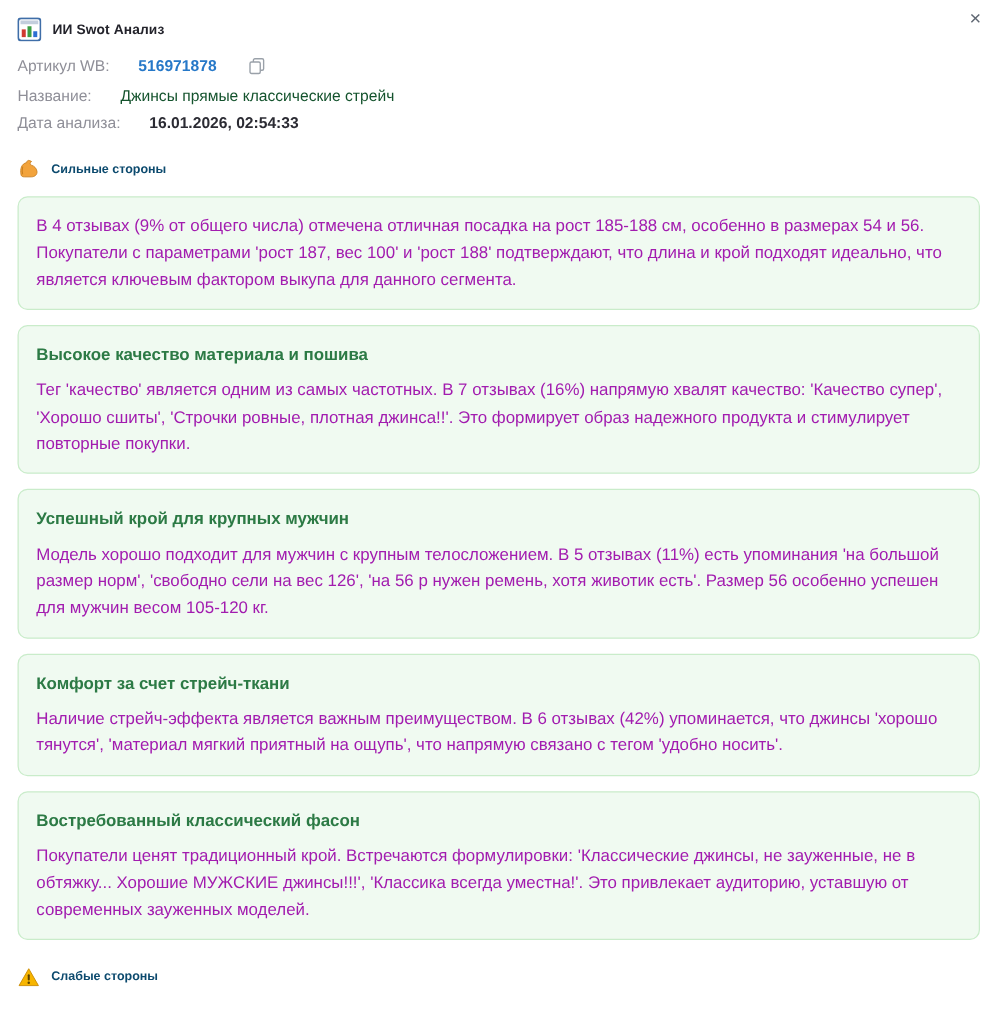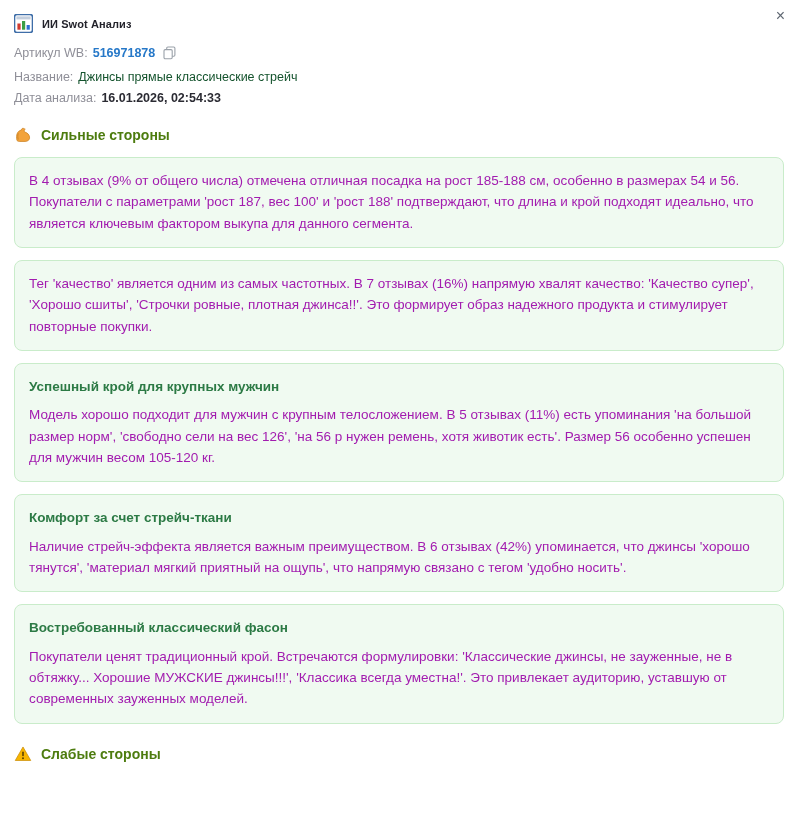--- a/index.html
+++ b/index.html
@@ -18,31 +18,31 @@
     position: absolute; top: 4px; right: 8px;
     border: none; background: none; cursor: pointer;
     font-size: 16px; line-height: 1; color: #5f6772; padding: 4px;
     font-family: "Liberation Sans", sans-serif;
   }
 
   .hdr { display: flex; align-items: center; gap: 9px; margin: 4px 0 13px; }
   .hdr-icon { width: 19px; height: 19px; flex: 0 0 auto; }
   .hdr-title { margin: 0; font-size: 11px; font-weight: 700; color: #23232b; letter-spacing: .1px; }
 
-  .meta-row { font-size: 12.5px; margin-bottom: 10px; display: flex; align-items: flex-start; gap: 5px; }
+  .meta-row { font-size: 12.5px; margin-bottom: 10px; display: flex; align-items: flex-start; gap: 23px; }
   .meta-label { color: #8f8f98; }
   .article-link { color: #2678c8; font-weight: 600; text-decoration: none; }
   .copy-btn { border: none; background: none; padding: 0 0 0 3px; cursor: pointer; line-height: 0; }
   .meta-value { color: #14532d; }
   .meta-value.bold { font-weight: 700; color: #2b2b33; }
   .meta-row.tight { margin-bottom: 7px; }
 
   .section-hdr {
     display: flex; align-items: center; gap: 9px;
-    margin: 21px 0 13px; font-size: 14px; font-weight: 700; color: #4d7c0f;
+    margin: 21px 0 13px; font-size: 10px; font-weight: 700; color: #0c4a6e;
   }
   .section-hdr .emoji { width: 18px; height: 18px; flex: 0 0 auto; }
 
   .card {
     border-radius: 8px;
     padding: 12px 14px 13px;
     margin: 0 1px 12px 0;
     font-size: 13.5px;
     line-height: 1.58;
   }
@@ -96,20 +96,21 @@
       <path d="M4.6 8.5 C4.1 10.5 4.1 12.6 4.6 14.6" fill="none" stroke="#c97f1f" stroke-width="0.9" stroke-linecap="round"></path>
     </svg>
     <span>Сильные стороны</span>
   </div>
 
   <div class="card green">
     <p class="card-text">В 4 отзывах (9% от общего числа) отмечена отличная посадка на рост 185-188 см, особенно в размерах 54 и 56. Покупатели с параметрами 'рост 187, вес 100' и 'рост 188' подтверждают, что длина и крой подходят идеально, что является ключевым фактором выкупа для данного сегмента.</p>
   </div>
 
   <div class="card green">
+    <p class="card-title">Высокое качество материала и пошива</p>
     <p class="card-text">Тег 'качество' является одним из самых частотных. В 7 отзывах (16%) напрямую хвалят качество: 'Качество супер', 'Хорошо сшиты', 'Строчки ровные, плотная джинса!!'. Это формирует образ надежного продукта и стимулирует повторные покупки.</p>
   </div>
 
   <div class="card green">
     <p class="card-title">Успешный крой для крупных мужчин</p>
     <p class="card-text">Модель хорошо подходит для мужчин с крупным телосложением. В 5 отзывах (11%) есть упоминания 'на большой размер норм', 'свободно сели на вес 126', 'на 56 р нужен ремень, хотя животик есть'. Размер 56 особенно успешен для мужчин весом 105-120 кг.</p>
   </div>
 
   <div class="card green">
     <p class="card-title">Комфорт за счет стрейч-ткани</p>

